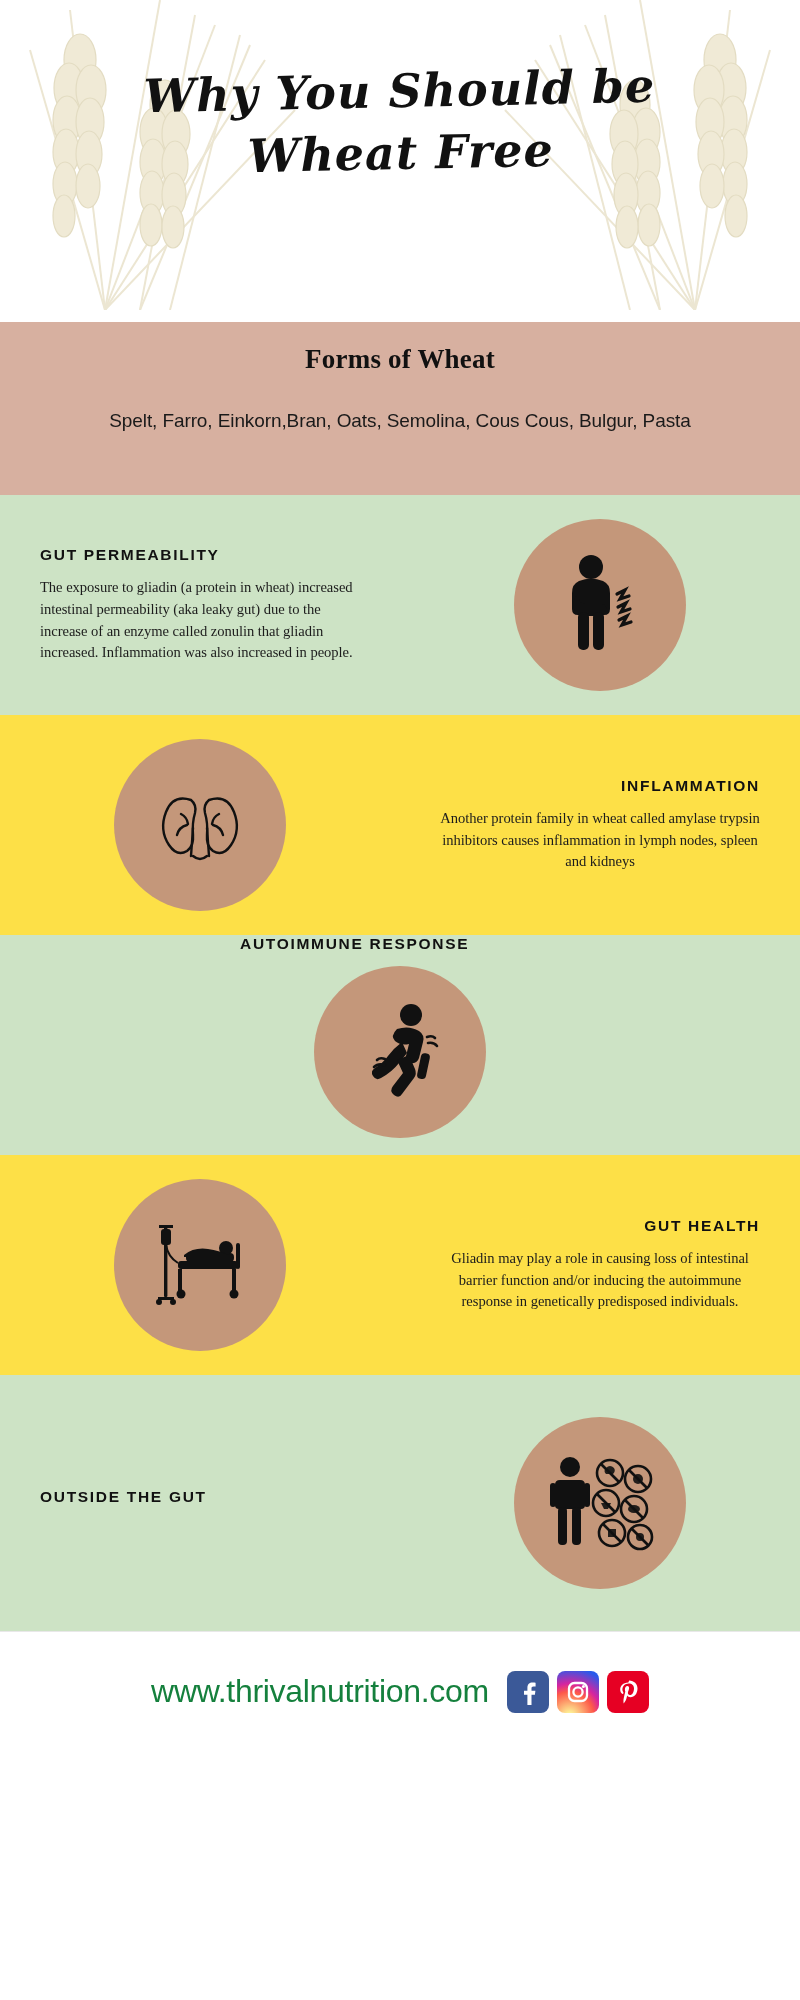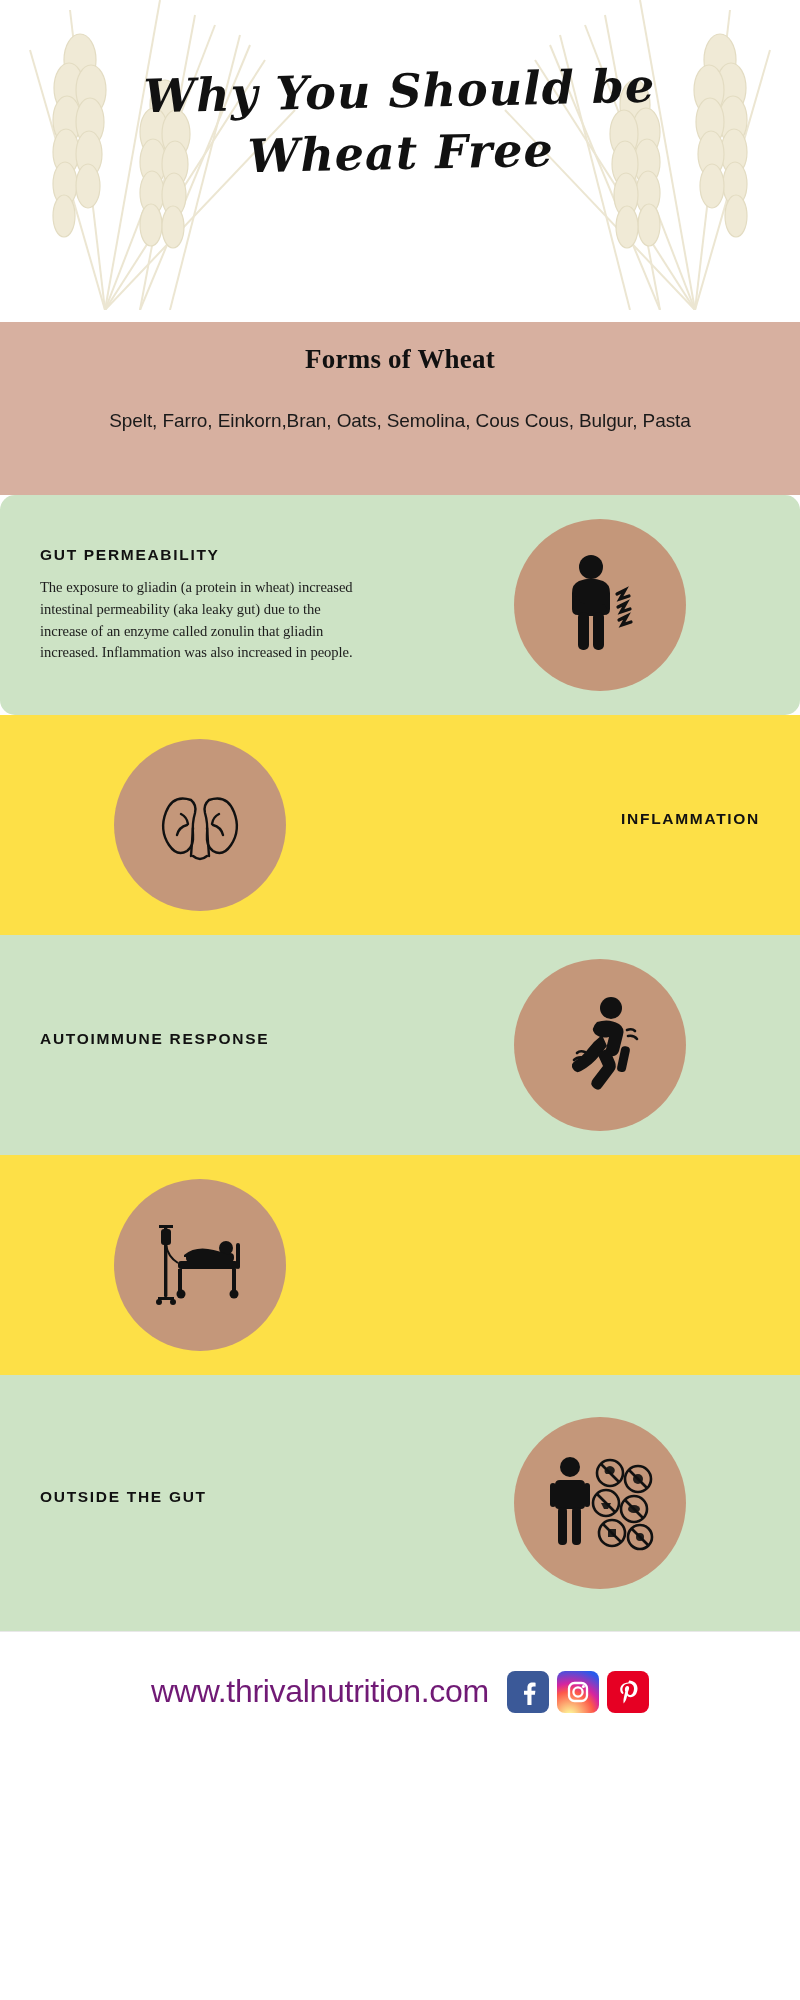--- a/index.html
+++ b/index.html
@@ -134,21 +134,21 @@
     height: 120px;
     background: #ffffff;
     display: flex;
     align-items: center;
     justify-content: center;
     gap: 18px;
     border-top: 1px solid #e8e8e8;
   }
   .footer-url {
     font-size: 32px;
-    color: #701a75;
+    color: #15803d;
     font-family: "Liberation Sans", sans-serif;
     letter-spacing: -0.3px;
   }
   .social-row { display: flex; gap: 8px; align-items: center; }
   .social {
     width: 42px;
     height: 42px;
     border-radius: 8px;
     display: flex;
     align-items: center;
@@ -249,21 +249,21 @@
       <span>Why You Should be</span>
       <span class="line2">Wheat Free</span>
     </div>
   </div>
 
   <div class="forms-band">
     <div class="forms-title">Forms of Wheat</div>
     <div class="forms-list">Spelt, Farro, Einkorn,Bran, Oats, Semolina, Cous Cous, Bulgur, Pasta</div>
   </div>
 
-  <div class="section green" style="height:220px;border-radius:15px;">
+  <div class="section green" style="height:220px;">
     <div class="sec-text">
       <div class="sec-heading align-left">GUT PERMEABILITY</div>
       <div class="sec-body align-left">The exposure to gliadin (a protein in wheat) increased intestinal permeability (aka leaky gut) due to the increase of an enzyme called zonulin that gliadin increased. Inflammation was also increased in people.</div>
     </div>
     <div class="sec-icon-col">
       <div class="icon-circle">
         <svg width="110" height="110" viewBox="0 0 110 110">
           <g fill="#111111">
             <circle cx="46" cy="17" r="12"></circle>
             <path d="M34 31 q12 -5 24 0 q7 3 7 12 l0 16 q0 6 -6 6 l-26 0 q-6 0 -6 -6 l0 -16 q0 -9 7 -12 z"></path>
@@ -294,24 +294,25 @@
             <path d="M62 58 l2 28"></path>
             <path d="M48 86 q7 6 14 0"></path>
             <path d="M36 44 q6 3 7 10"></path>
             <path d="M74 44 q-6 3 -7 10"></path>
           </g>
         </svg>
       </div>
     </div>
     <div class="sec-text">
       <div class="sec-heading align-right">INFLAMMATION</div>
-    </div>
-  </div>
-
-  <div class="section green" style="height:220px;">
+      <div class="sec-body align-center">Another protein family in wheat called amylase trypsin inhibitors causes inflammation in lymph nodes, spleen and kidneys</div>
+    </div>
+  </div>
+
+  <div class="section green" style="height:220px;flex-direction:column;">
     <div class="sec-text">
       <div class="sec-heading align-left">AUTOIMMUNE RESPONSE</div>
     </div>
     <div class="sec-icon-col">
       <div class="icon-circle">
         <svg width="110" height="110" viewBox="0 0 110 110">
           <g fill="#111111">
             <circle cx="66" cy="18" r="11"></circle>
             <path d="M52 32 q12 -4 22 2 q6 4 4 11 l-4 16 q-2 6 -8 5 q-6 -1 -5 -7 l3 -12 q-8 2 -14 -3 q-5 -5 2 -12 z"></path>
             <path d="M57 45 q-8 6 -14 14 q-5 7 -13 12 q-5 3 -2 8 q3 5 8 2 q11 -6 18 -15 l8 -10 z"></path>
@@ -347,20 +348,24 @@
             <circle cx="37" cy="85" r="4.5"></circle>
             <circle cx="90" cy="85" r="4.5"></circle>
             <rect x="42" y="44" width="48" height="9" rx="4"></rect>
             <circle cx="82" cy="39" r="7"></circle>
             <path d="M40 46 q10 -8 24 -6 q12 2 18 5 l0 3 l-42 0 z"></path>
             <rect x="92" y="34" width="4" height="26" rx="2"></rect>
           </g>
         </svg>
       </div>
     </div>
+    <div class="sec-text">
+      <div class="sec-heading align-right">GUT HEALTH</div>
+      <div class="sec-body align-center">Gliadin may play a role in causing loss of intestinal barrier function and/or inducing the autoimmune response in genetically predisposed individuals.</div>
+    </div>
   </div>
 
   <div class="section green" style="height:256px;">
     <div class="sec-text">
       <div class="sec-heading align-left">OUTSIDE THE GUT</div>
     </div>
     <div class="sec-icon-col">
       <div class="icon-circle">
         <svg width="112" height="112" viewBox="0 0 112 112">
           <g fill="#111111">

